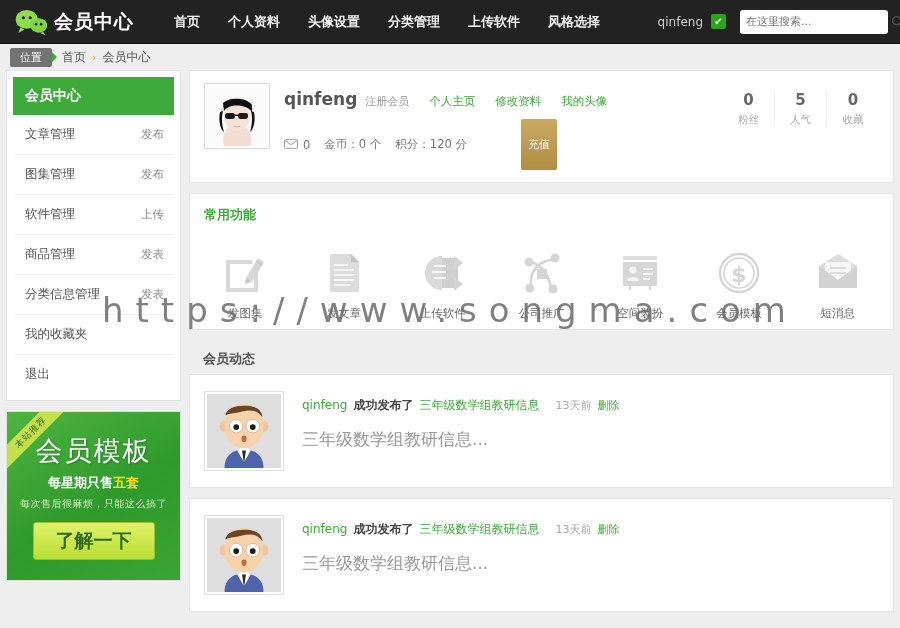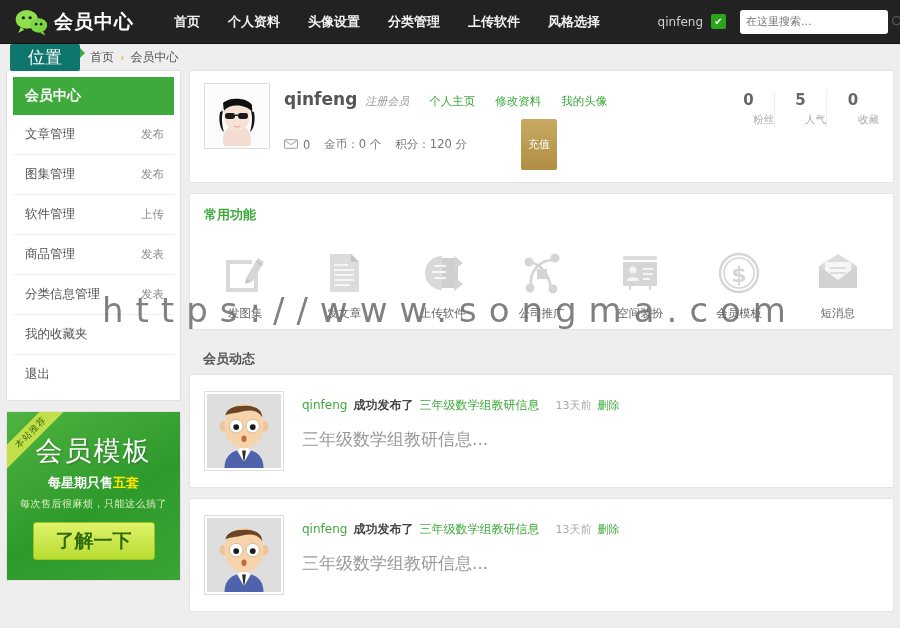--- a/index.html
+++ b/index.html
@@ -47,22 +47,22 @@
     background: transparent;
   }
   .search-ico { width: 14px; height: 14px; flex: 0 0 14px; }
 
   
   .crumb-bar {
     height: 26px; display: flex; align-items: center;
     padding-left: 10px; gap: 6px; background: #eeeeee;
   }
   .crumb-badge {
-    background: #0f766e; color: #fff; font-size: 17px;
-    padding: 2px 18px; border-radius: 2px; position: relative;
+    background: #737373; color: #fff; font-size: 11px;
+    padding: 2px 10px; border-radius: 2px; position: relative;
   }
   .crumb-badge:after {
     content: ""; position: absolute; right: -5px; top: 4px;
     border-left: 5px solid #3faa3c;
     border-top: 5px solid transparent; border-bottom: 5px solid transparent;
   }
   .crumb-link { color: #555; font-size: 12px; cursor: pointer; margin-left: 4px; }
   .crumb-sep { color: #f0a500; font-size: 11px; }
   .crumb-cur { color: #555; font-size: 12px; }
 
@@ -124,38 +124,38 @@
   
   .profile { display: flex; align-items: flex-start; padding: 12px 14px; }
   .avatar-frame {
     width: 66px; height: 66px; background: #fff;
     border: 1px solid #dcdcdc; padding: 2px; flex: 0 0 66px;
   }
   .avatar-img { width: 100%; height: 100%; display: block; }
   .profile-main { flex: 1; padding-left: 14px; padding-top: 6px; }
   .p-row1 { display: flex; align-items: baseline; gap: 8px; }
   .p-name { font-size: 17px; color: #555; font-weight: bold; }
-  .p-group { font-size: 11px; color: #999; font-style: italic; }
+  .p-group { font-size: 11px; color: #999; }
   .p-link { font-size: 11.5px; color: #3faa3c; cursor: pointer; margin-left: 12px; }
   .p-row2 { display: flex; align-items: center; gap: 14px; margin-top: 10px; font-size: 11.5px; color: #777; }
   .p-mail { display: flex; align-items: center; gap: 5px; }
   .gold-badge {
     background: linear-gradient(#c9a961, #b08f43);
     color: #fff; font-size: 11px; padding: 18px 7px; border-radius: 2px;
     cursor: pointer;
     margin-left: 40px;
   }
   .stats { display: flex; align-items: center; padding-top: 8px; }
   .stat {
     width: 52px; text-align: center; border-right: 1px solid #eee;
     cursor: pointer;
   }
   .stat:last-child { border-right: 0; }
   .stat .num { font-size: 15px; color: #666; font-weight: bold; }
-  .stat .lab { font-size: 10.5px; color: #aaa; margin-top: 4px; text-align: right; }
+  .stat .lab { font-size: 10.5px; color: #aaa; margin-top: 4px; }
 
   
   .sec-title { color: #3faa3c; font-size: 13px; font-weight: bold; }
   .fn-grid { display: flex; padding: 14px 6px 8px 6px; }
   .fn {
     flex: 1; display: flex; flex-direction: column; align-items: center;
     gap: 10px; cursor: pointer;
   }
   .fn .ico { width: 46px; height: 46px; }
   .fn .lab { font-size: 11.5px; color: #666; }

